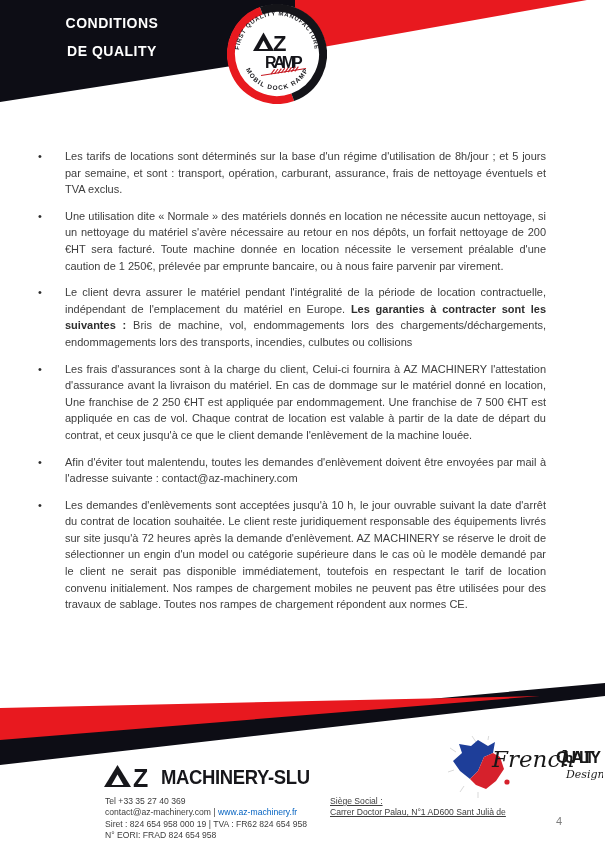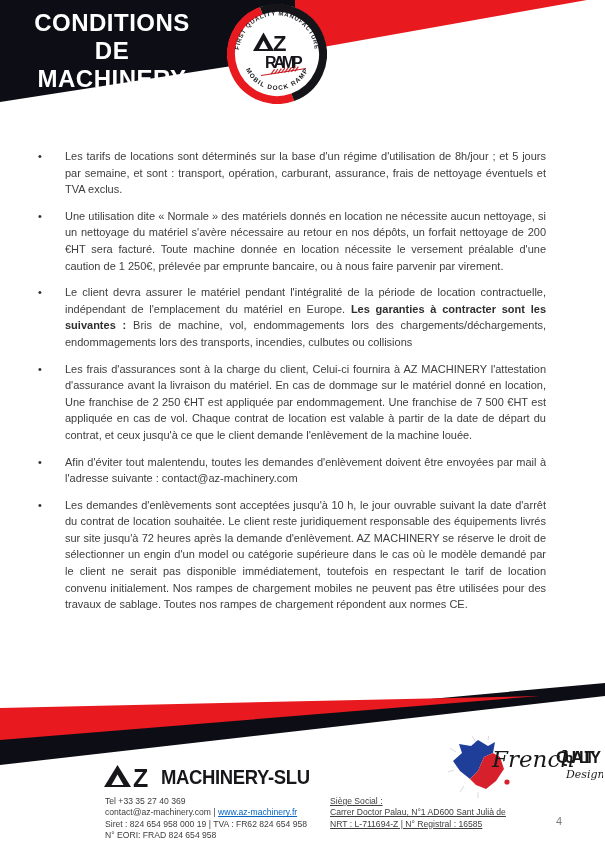--- a/index.html
+++ b/index.html
@@ -8,30 +8,30 @@
     margin:0 auto; overflow:hidden;
     font-family:"Liberation Sans", sans-serif; color:#3d3d3d;
   }
   
   .hdr{position:absolute;top:0;left:0;width:605px;height:130px;}
   .hdr-black{position:absolute;inset:0;background:#0d0d15;
     clip-path:polygon(0 0,302px 0,302px 55px,0 102px);}
   .hdr-red{position:absolute;inset:0;background:#e8191f;
     clip-path:polygon(295px 0,587px 0,295px 52px);}
   .hdr-title{position:absolute;left:28px;top:9px;width:168px;text-align:center;
-    color:#fff;font-size:24px;font-weight:bold;line-height:28px;letter-spacing:.5px;}
+    color:#fff;font-size:14px;font-weight:bold;line-height:28px;letter-spacing:.5px;}
   .logo-badge{position:absolute;left:227px;top:4px;width:100px;height:100px;}
   
   .content{position:absolute;top:148px;left:38px;width:510px;}
   ul.blist{list-style:none;margin:0;padding:0;}
   ul.blist li{display:flex;margin-bottom:10px;}
   .marker{width:27px;font-size:11px;line-height:16.6px;color:#2b2b2b;}
   .btext{width:481px;font-size:11px;line-height:16.6px;text-align:justify;color:#3d3d3d;}
   .seg-bold{font-weight:bold;color:#2f2f2f;}
-  .seg-link{color:#0563c1;text-decoration:underline;cursor:pointer;}
+  .seg-link{color:#0563c1;cursor:pointer;}
   .seg-underline{}
   
   .ftr-stripes{position:absolute;top:680px;left:0;width:605px;height:90px;}
   .ftr-black{position:absolute;inset:0;background:#0d0d15;
     clip-path:polygon(0 58px,605px 3px,605px 16px,0 85px);}
   .ftr-red{position:absolute;inset:0;background:#e8191f;
     clip-path:polygon(0 28px,540px 16px,0 60px);}
   .ftr-logo-row{position:absolute;left:103px;top:763px;height:26px;display:flex;align-items:flex-end;}
   .ftr-logo-name{display:inline-block;font-size:21px;font-weight:bold;color:#17171b;
     letter-spacing:-.4px;transform:scaleX(.88);transform-origin:left bottom;line-height:24px;}
@@ -45,21 +45,21 @@
 </head>
 <body>
 
 <div class="page">
 
   <div class="hdr">
     <div class="hdr-black"></div>
     <div class="hdr-red"></div>
     <div class="hdr-title">
       <div>CONDITIONS</div>
-      <div>DE MACHINERY</div>
+      <div>DE QUALITY</div>
     </div>
 
     <svg class="logo-badge" viewBox="0 0 100 100">
       <circle cx="50" cy="50" r="49.5" fill="#ffffff"></circle>
       <g transform="rotate(-20 50 50)">
         <path d="M50 4 A46 46 0 0 0 50 96" fill="none" stroke="#e8191f" stroke-width="8"></path>
         <path d="M50 4 A46 46 0 0 1 50 96" fill="none" stroke="#141419" stroke-width="8"></path>
       </g>
       <path id="arcTop" d="M13 58 A38 38 0 1 1 87 58" fill="none"></path>
       <path id="arcBottom" d="M17 60 A34 34 0 0 0 83 60" fill="none"></path>
@@ -137,21 +137,20 @@
   <div class="ftr-cols">
     <div class="ftr-col-left">
         <div><span>Tel +33 35 27 40 369</span></div>
         <div><span>contact@az-machinery.com  | </span><span class="seg-link">www.az-machinery.fr</span></div>
         <div><span class="seg-underline">Siret</span><span> : 824 654 958 000 19 | TVA : FR62 824 654 958</span></div>
         <div><span>N° EORI: FRAD 824 654 958</span></div>
       </div>
     <div class="ftr-col-right">
         <div><span>Siège Social :</span></div>
         <div><span>Carrer Doctor Palau, N°1 AD600 Sant Julià de</span></div>
-        <div><span>NRT : L-711694-Z | N° Registral : 16585</span></div>
       </div>
   </div>
 
   <svg class="quality-badge" viewBox="0 0 155 64">
     <g>
       <g stroke="#c9c9c9" stroke-width="0.7">
         <line x1="28" y1="6" x2="24" y2="0"></line>
           <line x1="40" y1="4" x2="41" y2="-2"></line>
         <line x1="8" y1="16" x2="2" y2="12"></line>
           <line x1="6" y1="34" x2="0" y2="36"></line>

